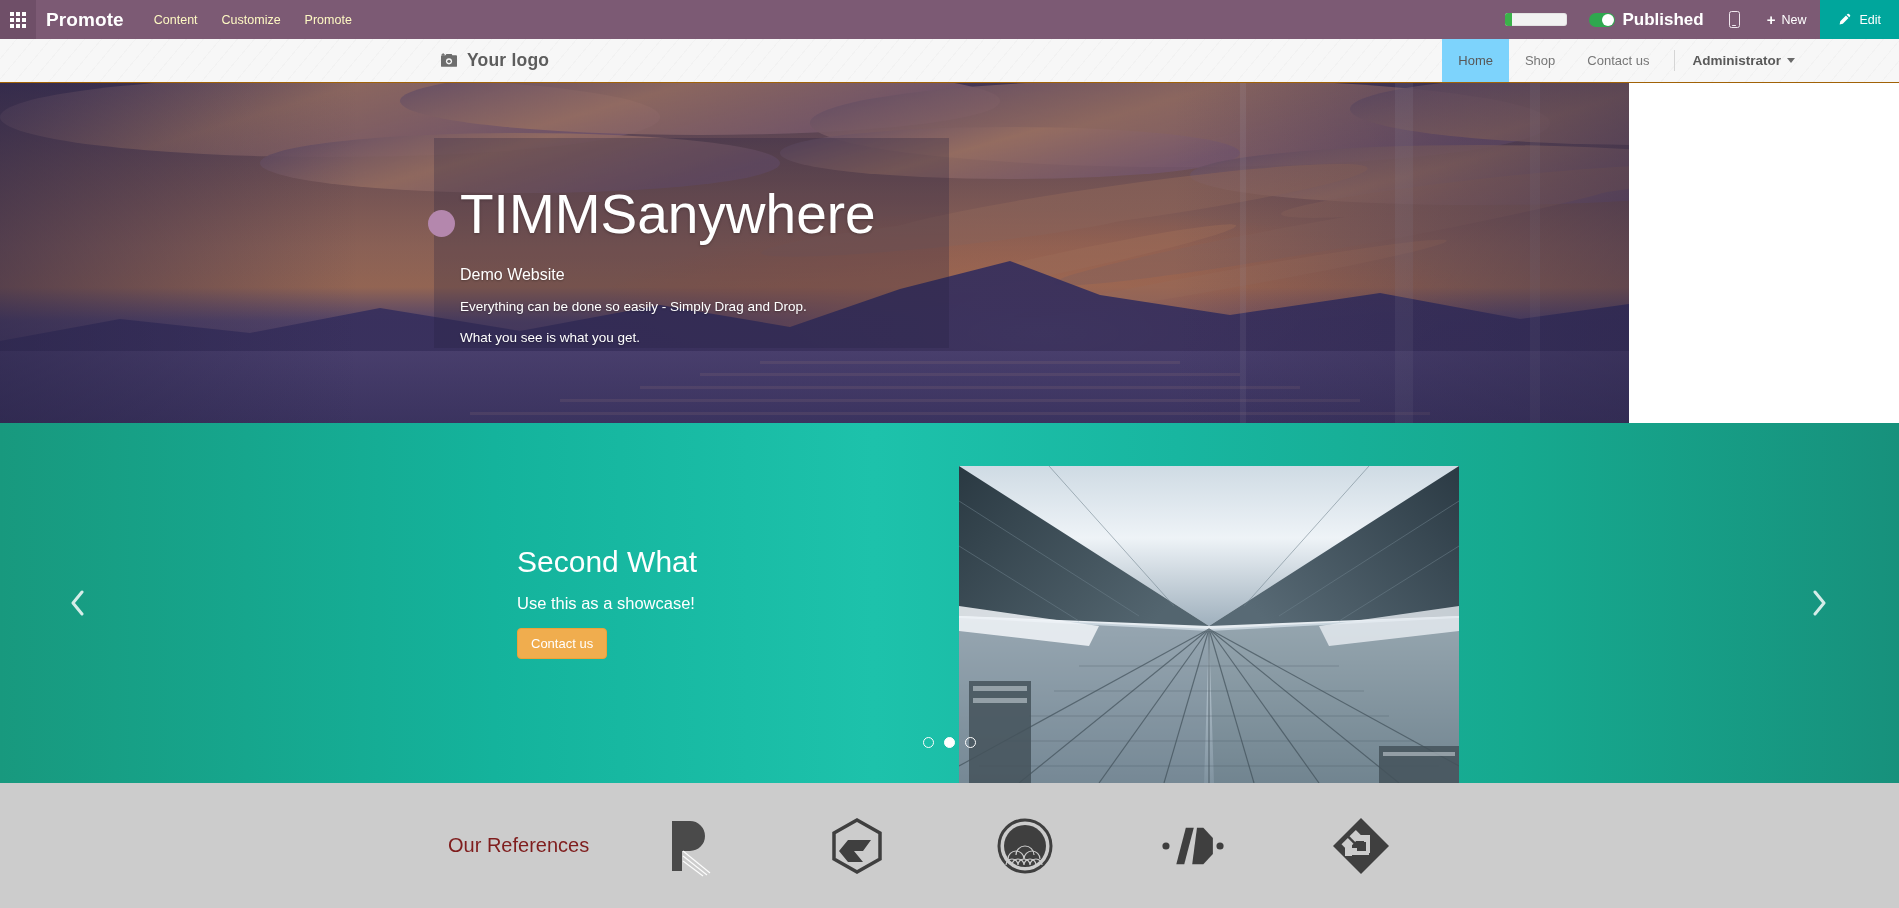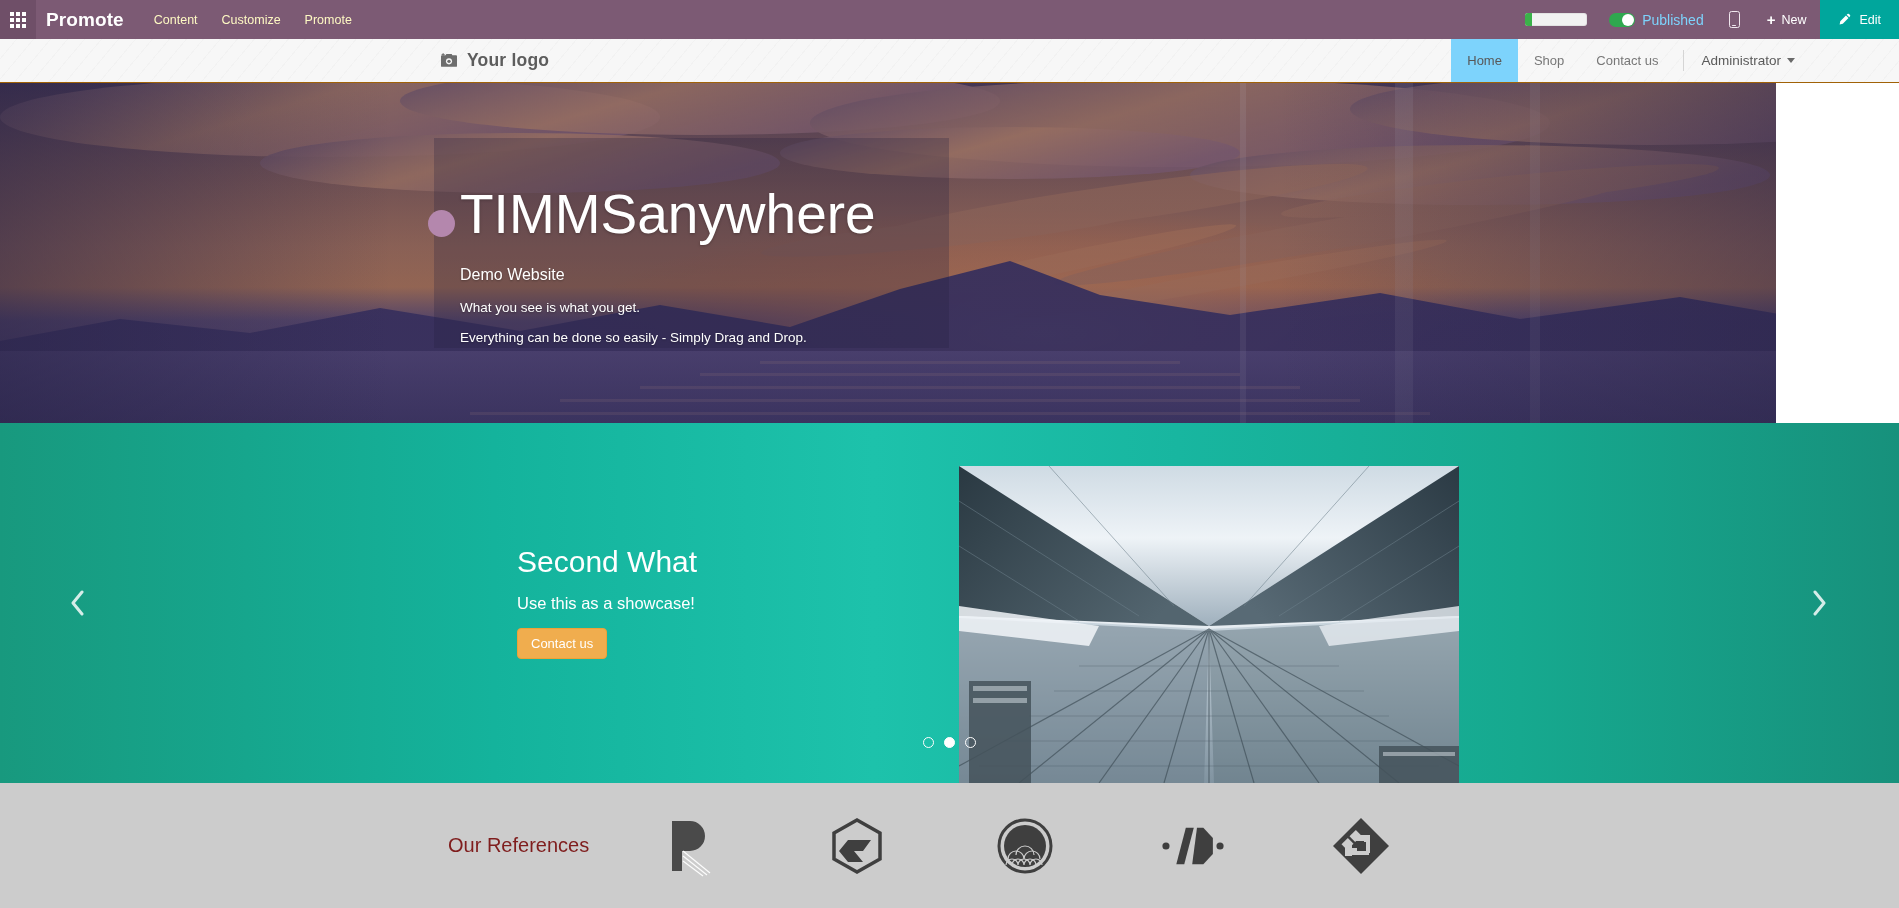--- a/index.html
+++ b/index.html
@@ -64,21 +64,21 @@
     cursor:pointer;
   }
   .switch{
     width:26px; height:14px; border-radius:7px; background:#2fa84f;
     position:relative; flex:none;
   }
   .switch .knob{
     position:absolute; right:1px; top:1px; width:12px; height:12px;
     border-radius:50%; background:#ffffff;
   }
-  .publish-label{ font-size:14px; color:#7dd3fc; white-space:nowrap; }
+  .publish-label{ font-size:17px; color:#ffffff; white-space:nowrap;font-weight:bold; }
 
   .mobile-btn{ display:flex; align-items:center; padding:0 13px; cursor:pointer; }
   .phone-ico{
     width:11px; height:17px; border:1.6px solid #f0e7ee; border-radius:2.5px;
     position:relative;
   }
   .phone-ico::after{
     content:""; position:absolute; left:50%; transform:translateX(-50%);
     bottom:1px; width:4px; height:1.4px; background:#f0e7ee; border-radius:1px;
   }
@@ -129,31 +129,31 @@
   .nav-item{
     display:flex; align-items:center; padding:0 16px;
     font-size:13px; color:#777777; cursor:pointer;
   }
   .nav-item.active{ background:#7dd3fc; color:#585858; }
   .nav-sep{
     width:1px; background:#d5d5d5; margin:11px 9px;
   }
   .nav-user{
     display:flex; align-items:center; gap:6px; padding:0 8px;
-    font-size:13.5px; font-weight:normal; color:#5a5a5a; cursor:pointer;
+    font-size:13.5px; font-weight:bold; color:#5a5a5a; cursor:pointer;
   }
   .caret{
     width:0; height:0; border-left:4px solid transparent;
     border-right:4px solid transparent; border-top:5px solid #6a6a6a;
     display:block;
   }
 
   
   .hero{
-    position:absolute; top:83px; left:0; width:1776px; height:340px;
+    position:absolute; top:83px; left:0; width:1629px; height:340px;
     overflow:hidden;
   }
   .hero-bg{ position:absolute; inset:0; }
   .hero-img{ position:absolute; inset:0; overflow:hidden; }
   .hero-tint{
     position:absolute; inset:0;
     background:linear-gradient(180deg, rgba(52,44,86,.30) 0%, rgba(52,44,86,.42) 45%, rgba(56,48,92,.55) 100%);
   }
   .hero-vignette{
     position:absolute; inset:0;
@@ -412,22 +412,22 @@
     <div class="hero-tint"></div>
     <div class="hero-vignette"></div>
   </div>
 
   <div class="hero-textbox"></div>
 
   <div class="hero-inner">
     <span class="hero-dot"></span>
     <h1 class="hero-title">TIMMSanywhere</h1>
     <div class="hero-sub">Demo Website</div>
+    <div class="hero-line">Everything can be done so easily - Simply Drag and Drop.</div>
     <div class="hero-line second">What you see is what you get.</div>
-    <div class="hero-line">Everything can be done so easily - Simply Drag and Drop.</div>
   </div>
 </div>
 
 <div class="slide-section">
   <div class="slide-arrow prev">
     <svg class="chev" viewBox="0 0 16 26">
       <path d="M13 2 L4 13 L13 24" fill="none" stroke="currentColor" stroke-width="3" stroke-linecap="round" stroke-linejoin="round"></path>
     </svg>
   </div>
   <div class="slide-arrow next">

